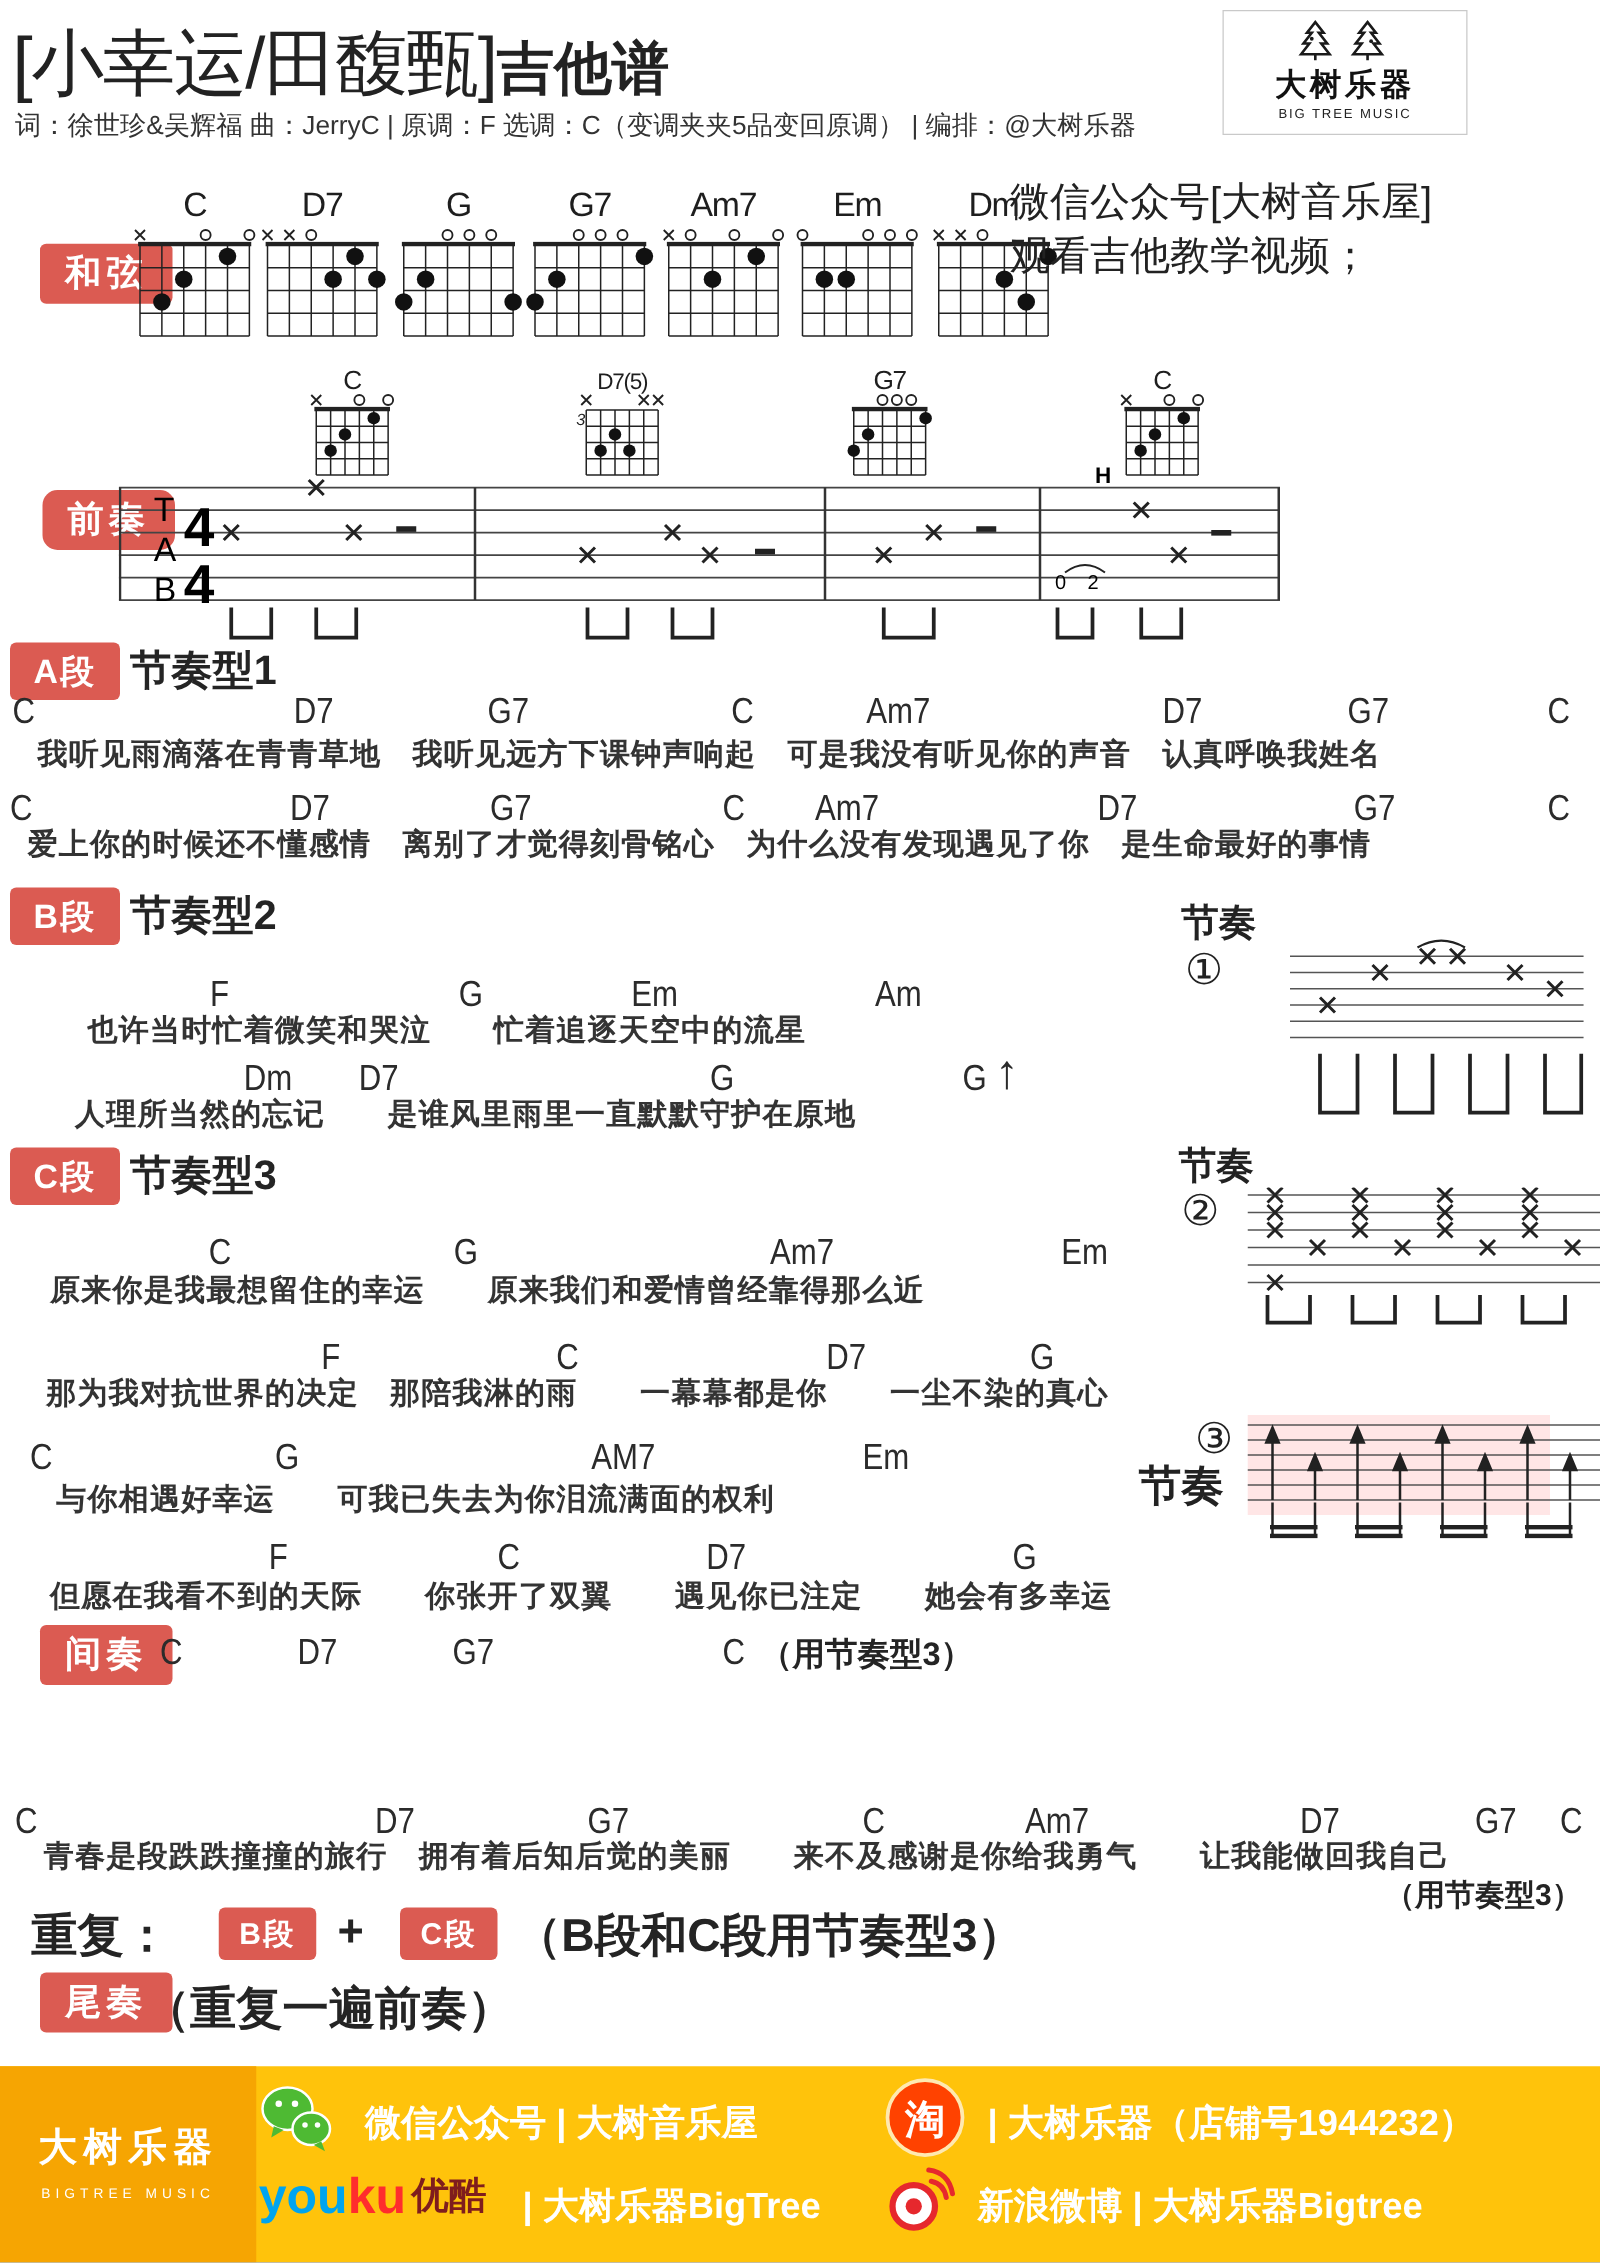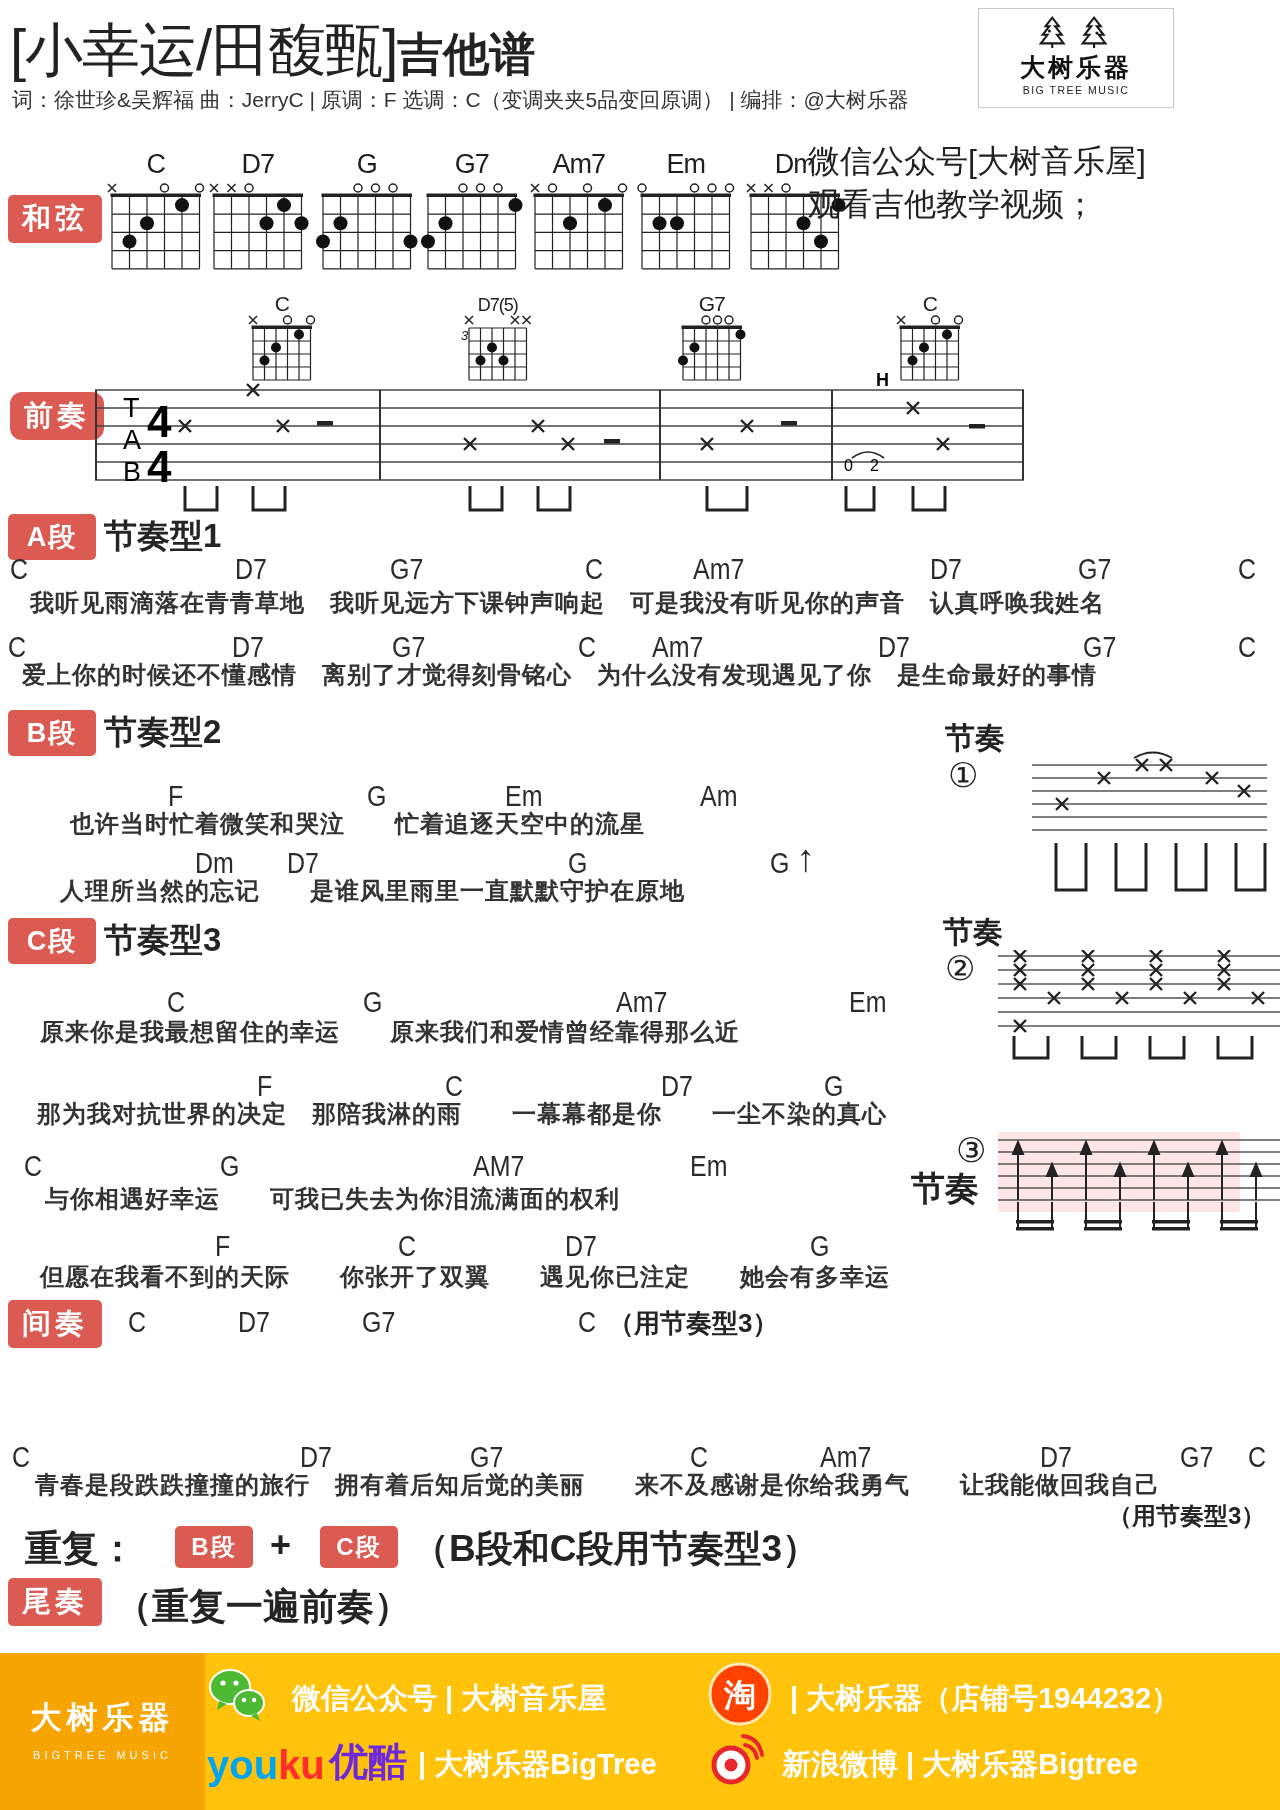--- a/index.html
+++ b/index.html
@@ -1,21 +1,21 @@
 <!DOCTYPE html>
 <html><head>
 <meta charset="utf-8">
 <style>
   html,body{margin:0;padding:0;background:#888;}
   .page{position:relative;width:1280px;height:1810px;background:#fff;margin:0 auto;
         font-family:"Liberation Sans",sans-serif;overflow:hidden;color:#222;}
   .abs{position:absolute;}
   .stamp{position:absolute;background:#DB5B52;color:#fff;font-weight:bold;display:flex;
          align-items:center;justify-content:center;border-radius:5px;letter-spacing:4px;}
-  .stamp.big{width:94px;height:48px;font-size:29px;}
+  .stamp.big{width:106px;height:48px;font-size:29px;margin-left:24px;}
   .stamp.seg{width:88px;height:46px;font-size:27px;letter-spacing:2px;}
   .stamp.inline{width:78px;height:42px;font-size:24px;letter-spacing:2px;}
   .row{position:absolute;left:0;width:1280px;height:34px;}
   .ch{position:absolute;font-size:29px;color:#2b2b2b;font-weight:500;transform:scaleX(.86);
       transform-origin:0 0;white-space:nowrap;}
   .ly{position:absolute;font-size:24px;color:#333;font-weight:600;letter-spacing:1px;white-space:nowrap;}
   .stitle{position:absolute;font-size:33px;font-weight:bold;color:#242424;}
   .bnote{position:absolute;font-weight:bold;color:#242424;white-space:nowrap;}
   .rlabel{position:absolute;font-weight:bold;color:#222;white-space:nowrap;}
   .cd{position:absolute;}
@@ -596,21 +596,21 @@
     <div class="footer-text" style="left:292px;top:26px;">微信公众号 | 大树音乐屋</div>
 
     <svg class="abs" style="left:707px;top:8px;" width="66" height="66" viewBox="0 0 66 66">
       <circle cx="33" cy="33" r="30" fill="#FF4200" stroke="#FFE9B0" stroke-width="3"></circle>
       <text x="33" y="45" text-anchor="middle" font-size="32" font-weight="bold" fill="#fff">淘</text>
     </svg>
     <div class="footer-text" style="left:790px;top:26px;">| 大树乐器（店铺号1944232）</div>
 
     <div class="abs" style="left:207px;top:82px;white-space:nowrap;">
       <span style="font-size:40px;font-weight:bold;color:#00A4EF;">you</span><span style="font-size:40px;font-weight:bold;color:#FF2D2D;">ku</span>
-      <span style="font-size:39px;font-weight:bold;color:#6d28d9;vertical-align:4px;">优酷</span>
+      <span style="font-size:30px;font-weight:bold;color:#7f1d1d;vertical-align:4px;">优酷</span>
     </div>
     <div class="footer-text" style="left:418px;top:92px;">| 大树乐器BigTree</div>
 
     <svg class="abs" style="left:705px;top:78px;" width="60" height="60" viewBox="0 0 60 60">
       <circle cx="26" cy="34" r="17" fill="#fff" stroke="#E6282D" stroke-width="5"></circle>
       <circle cx="26" cy="34" r="6.5" fill="#E6282D"></circle>
       <path d="M40,14 Q50,16 52,27" stroke="#E6282D" stroke-width="4" fill="none" stroke-linecap="round"></path>
       <path d="M38,5 Q54,7 57,24" stroke="#E6282D" stroke-width="4" fill="none" stroke-linecap="round"></path>
     </svg>
     <div class="footer-text" style="left:782px;top:92px;">新浪微博 | 大树乐器Bigtree</div>

